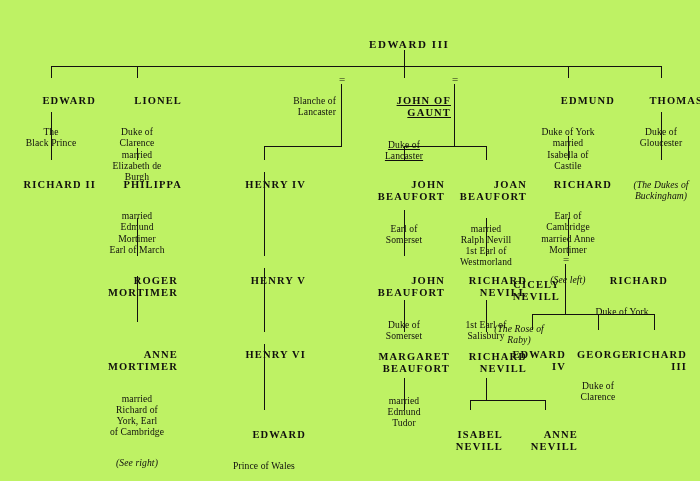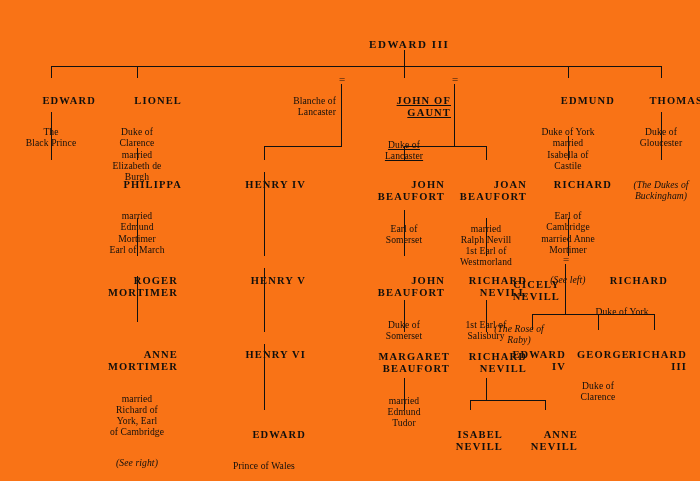--- a/index.html
+++ b/index.html
@@ -4,21 +4,21 @@
 <style>
   html, body {
     margin: 0;
     padding: 0;
     background: #ffffff;
   }
   #chart {
     position: relative;
     width: 700px;
     height: 481px;
-    background: #f97316;
+    background: #bef264;
     font-family: "Liberation Serif", "DejaVu Serif", serif;
     color: #100f0d;
     overflow: hidden;
   }
   
   .node {
     position: absolute;
     text-align: center;
     line-height: 1.18;
     white-space: pre-line;
@@ -131,20 +131,23 @@
   <div class="vl" style="left:264px; top:146px; height:14px;"></div>
 
   <div class="vl" style="left:454px; top:84px; height:62px;"></div>
   <div class="hl" style="left:404px; top:146px; width:50px;"></div>
   <div class="vl" style="left:404px; top:146px; height:14px;"></div>
   <div class="vl" style="left:486px; top:146px; height:14px;"></div>
   <div class="hl" style="left:454px; top:146px; width:32px;"></div>
   <div class="vl" style="left:568px; top:136px; height:24px;"></div>
   <div class="vl" style="left:661px; top:112px; height:48px;"></div>
 
+  <div class="node" style="left:6px; top:160px; width:90px;">
+    <span class="nm">RICHARD II</span>
+  </div>
 
   <div class="node" style="left:92px; top:160px; width:90px;">
     <span class="nm">PHILIPPA</span>
     <span class="ti">married
 Edmund
 Mortimer
 Earl of March</span>
   </div>
 
   <div class="node" style="left:222px; top:160px; width:84px;">

